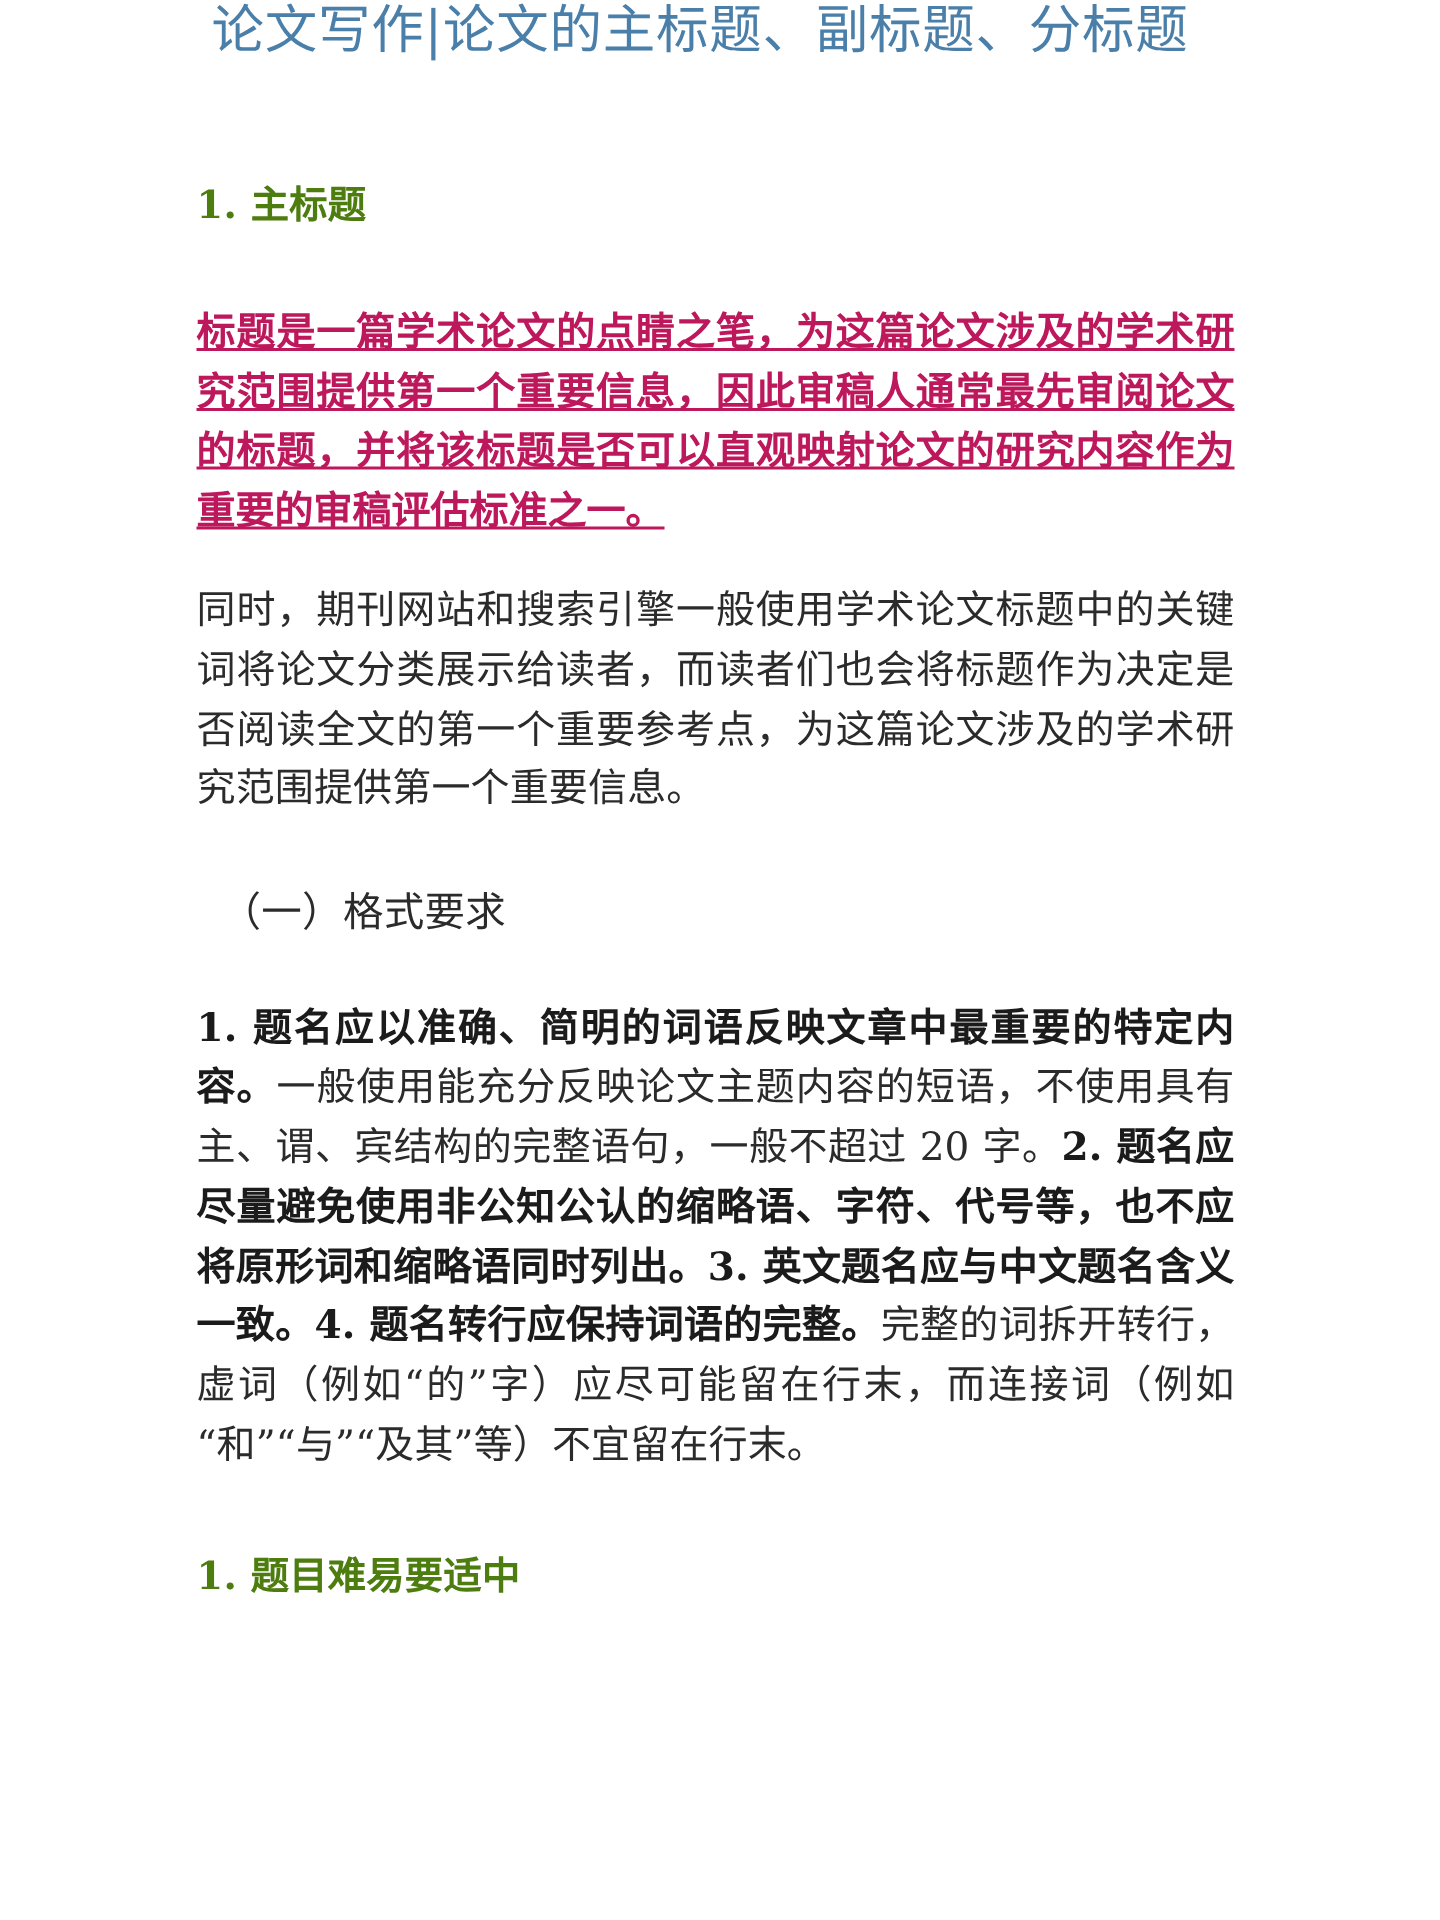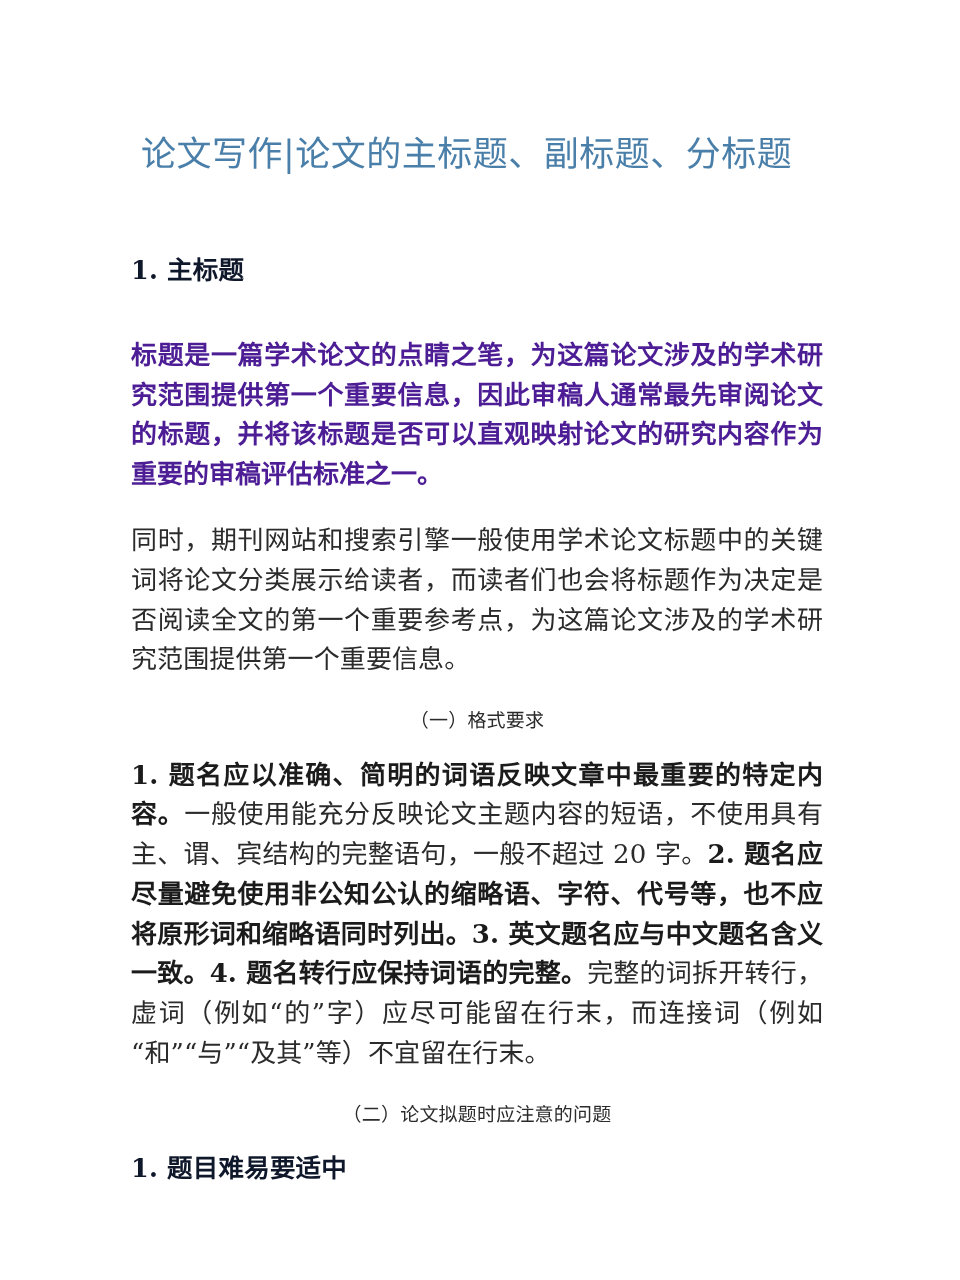--- a/index.html
+++ b/index.html
@@ -33,61 +33,60 @@
   }
 
   
   .doc-title {
     font-size: 35px;
     line-height: 1.22;
     font-weight: 400;
     color: #4a7fa9;
     letter-spacing: 0.5px;
     margin: 0;
-    padding-top: 133px;
     padding-left: 10px;
     white-space: nowrap;
   }
 
   
   .h-bold {
     font-size: 25.5px;
     line-height: 1.5;
     font-weight: 700;
-    color: #0f172a;
+    color: #4d7c0f;
     margin: 0;
     letter-spacing: 0.2px;
   }
 
   .h-plain {
-    font-size: 19px;
+    font-size: 27px;
     line-height: 1.5;
     font-weight: 400;
     color: #2b2b2b;
-    margin: 0;
+    margin: 16px;
     letter-spacing: 0.2px;
-    text-align: center;
   }
 
   
   .para {
     font-size: 26px;
     line-height: 1.53;
     font-weight: 400;
     color: #2b2b2b;
     margin: 0;
     text-align: justify;
     text-justify: inter-ideograph;
     letter-spacing: 0.1px;
   }
 
   .para.bold {
     font-weight: 700;
-    color: #4c1d95;
+    color: #be185d;
     letter-spacing: 0.0px;
+    text-decoration: underline;
   }
 
   .para b, .para strong, .para .b {
     font-weight: 700;
     color: #1b1b1b;
   }
 
   
   .gap-title-to-s1  { height: 75px; }
   .gap-h-to-p       { height: 21px; }
@@ -120,20 +119,19 @@
     <div class="gap-p-to-h"></div>
 
     <h3 class="h-plain">（一）格式要求</h3>
 
     <div class="gap-h-to-p"></div>
 
     <p class="para"><span class="b">1. 题名应以准确、简明的词语反映文章中最重要的特定内容。</span><span>一般使用能充分反映论文主题内容的短语，不使用具有主、谓、宾结构的完整语句，一般不超过 20 字。</span><span class="b">2. 题名应尽量避免使用非公知公认的缩略语、字符、代号等，也不应将原形词和缩略语同时列出。3. 英文题名应与中文题名含义一致。4. 题名转行应保持词语的完整。</span><span>完整的词拆开转行，虚词（例如“的”字）应尽可能留在行末，而连接词（例如“和”“与”“及其”等）不宜留在行末。</span></p>
 
     <div class="gap-p-to-h"></div>
 
-    <h3 class="h-plain">（二）论文拟题时应注意的问题</h3>
 
     <div class="gap-h-to-p"></div>
 
     <h3 class="h-bold">1. 题目难易要适中</h3>
 
   </div>
 </div>
 
 </body></html>

